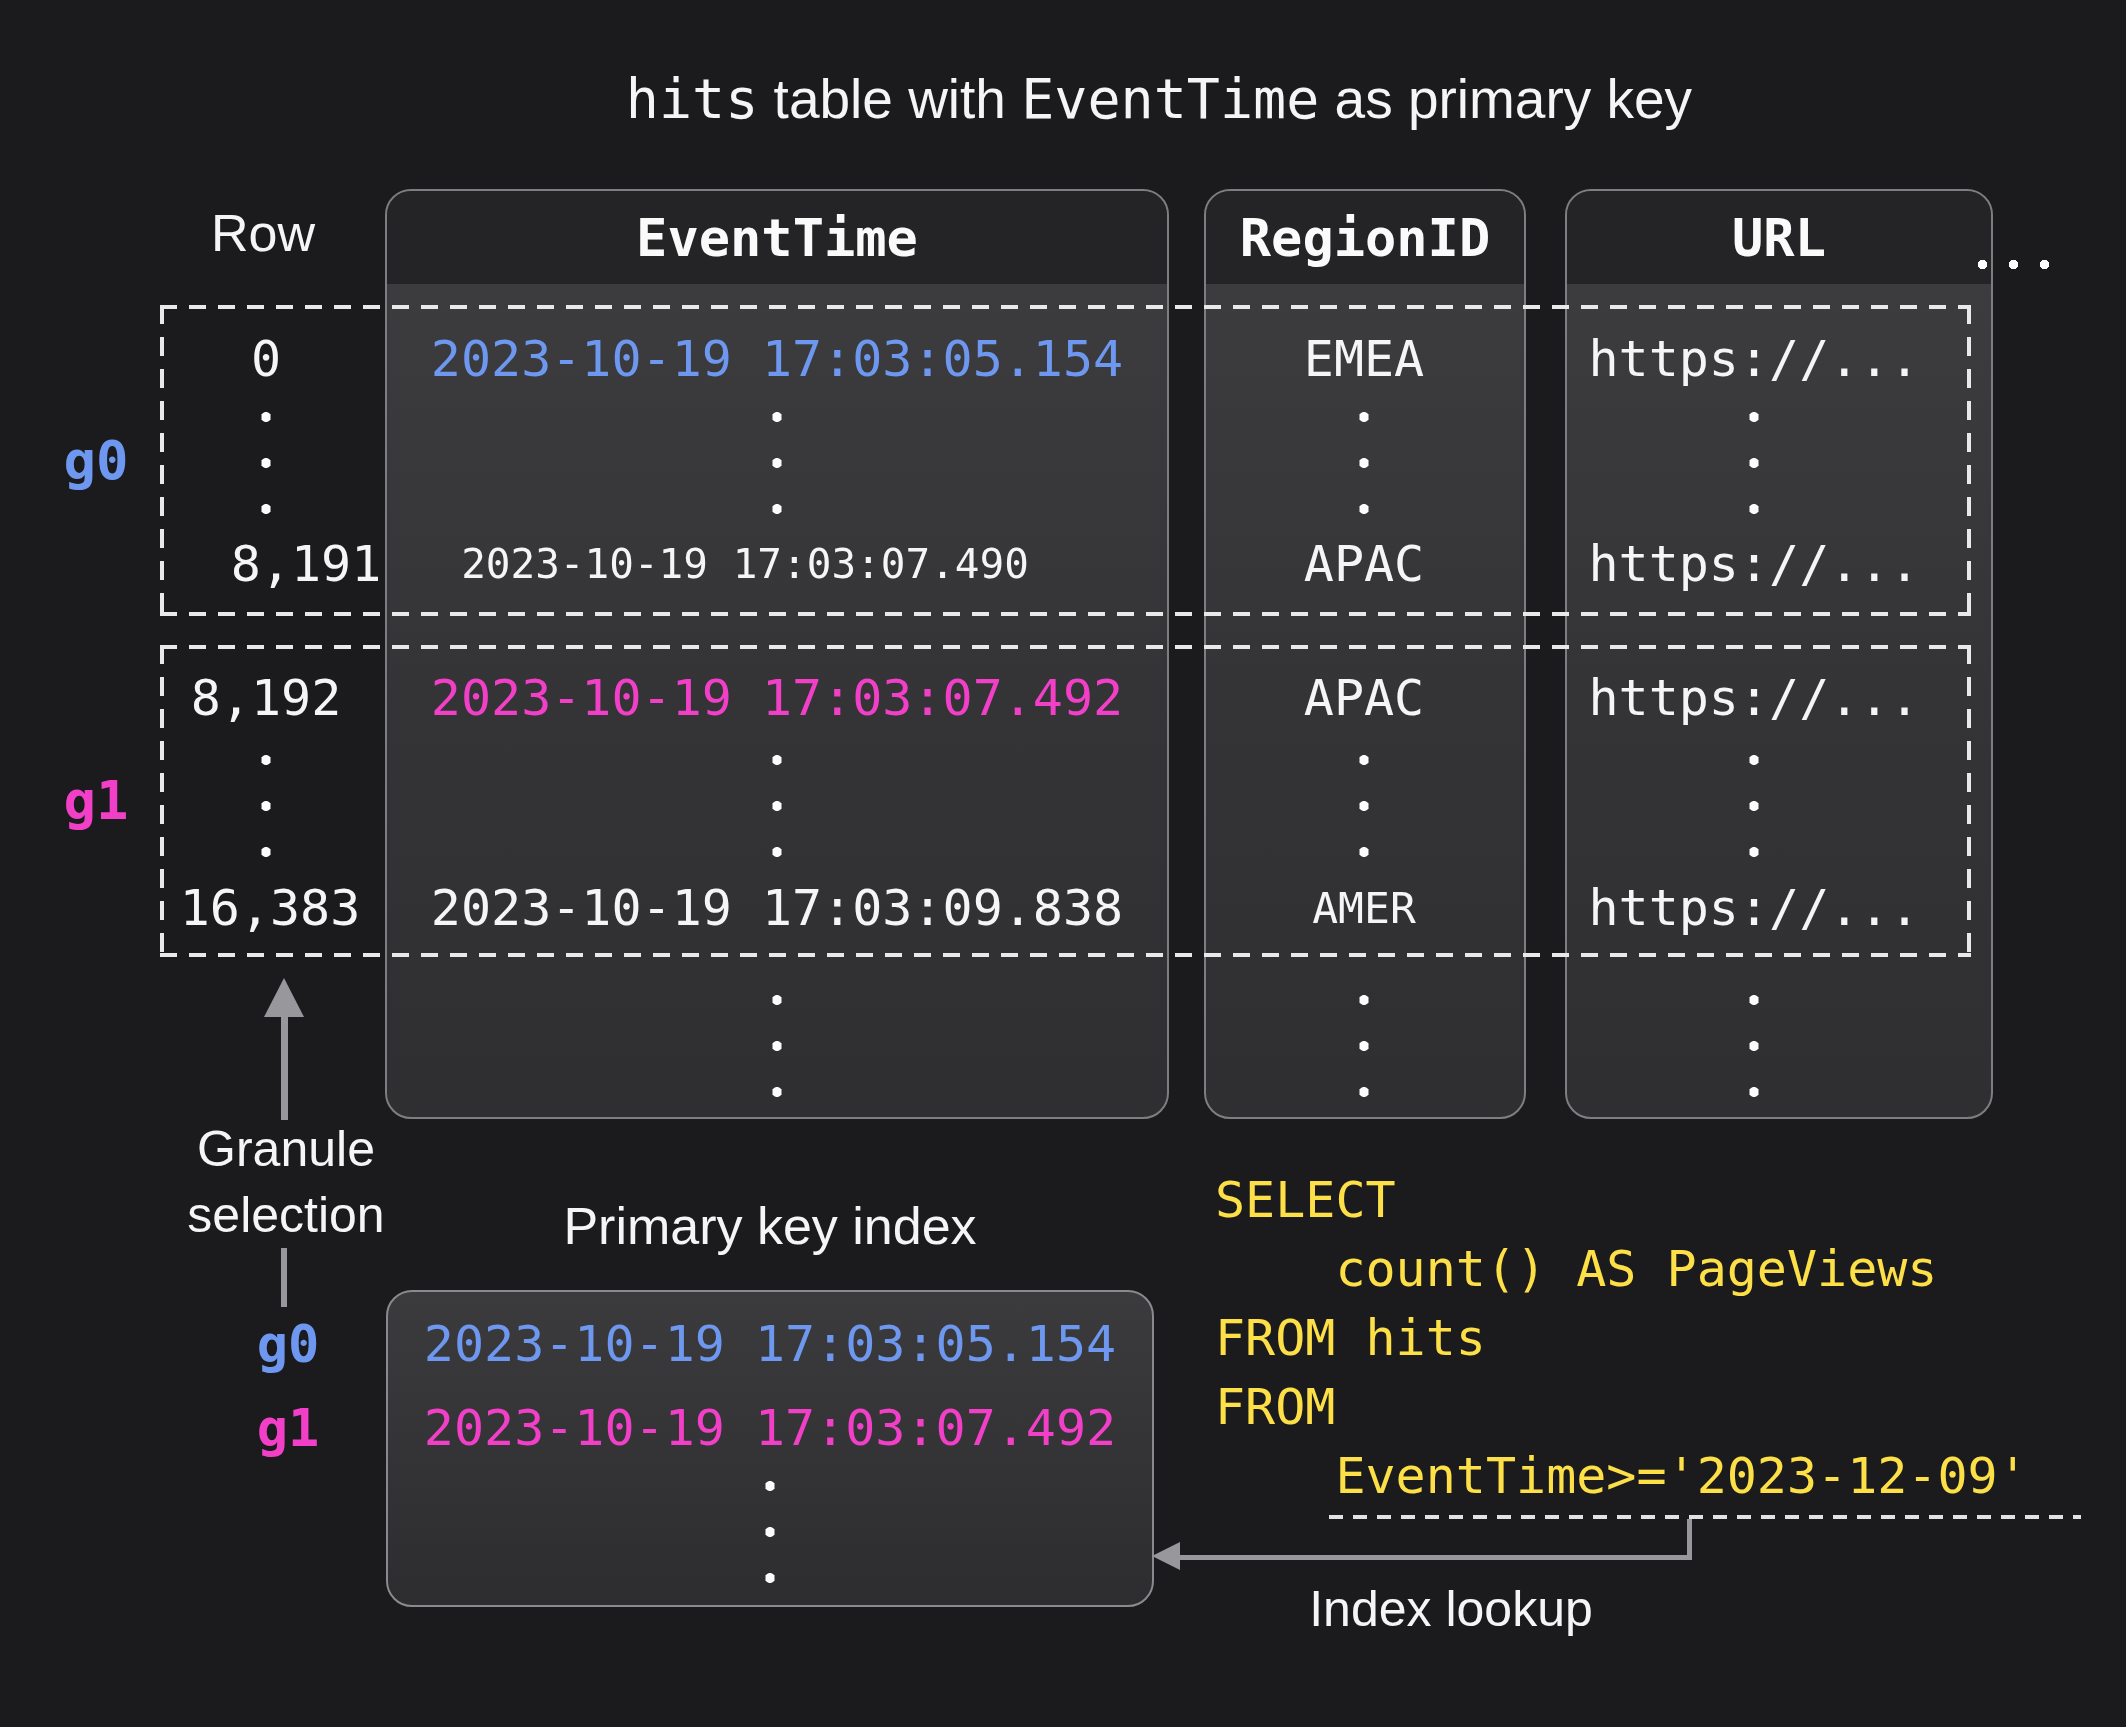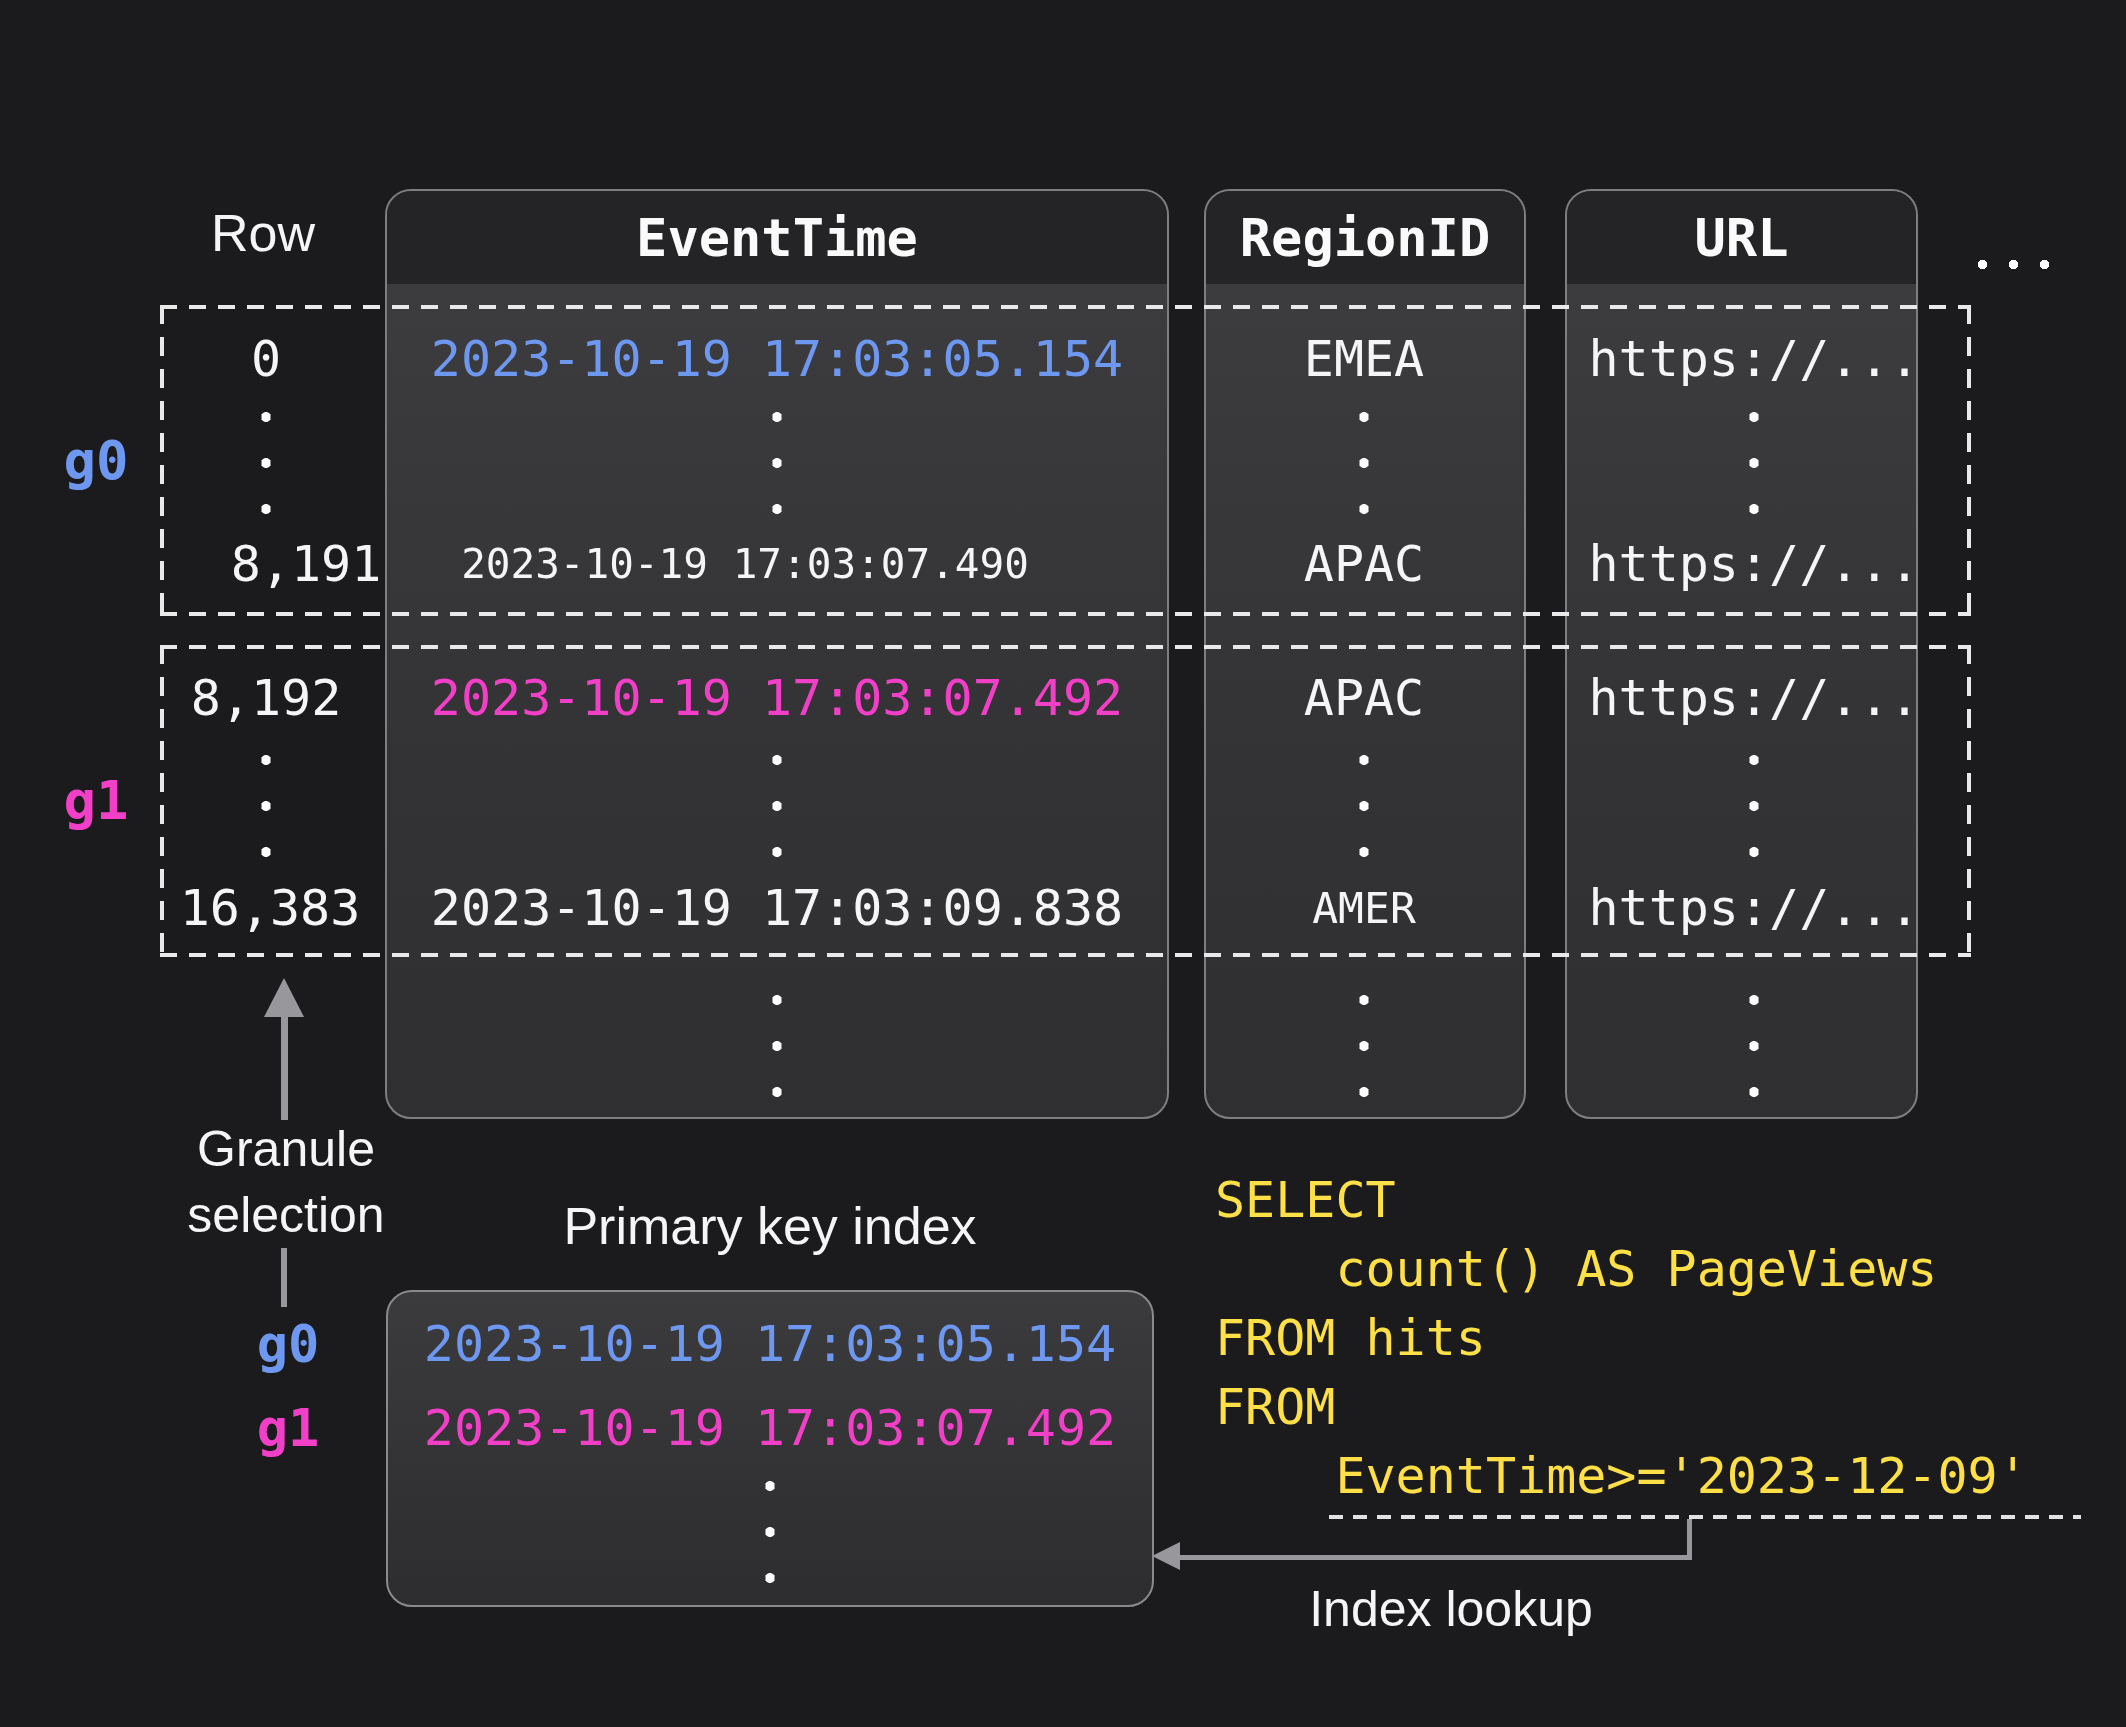--- a/index.html
+++ b/index.html
@@ -17,21 +17,21 @@
     background:linear-gradient(180deg,#3e3e40 0%,#343436 55%,#2f2f31 100%);
     border:2.8px solid #7e7e82; border-radius:26px; box-sizing:border-box; overflow:hidden;
   }
   .col-head {
     position:absolute; left:0; right:0; top:0; height:93px;
     background:#242426; display:flex; align-items:center; justify-content:center;
     font-family:"DejaVu Sans Mono", monospace; font-weight:bold; font-size:52px; color:#fafafa;
   }
   .col-et  { left:385px;  width:784px; }
   .col-rg  { left:1204px; width:322px; }
-  .col-url { left:1565px; width:353px; }
+  .col-url { left:1565px; width:428px; }
 
   
   .gedge-h { position:absolute; height:3.7px; z-index:3;
     background:repeating-linear-gradient(90deg,#e9e9e9 0 17.5px,transparent 17.5px 29px); }
   .gedge-v { position:absolute; width:3.7px; z-index:3;
     background:repeating-linear-gradient(180deg,#e9e9e9 0 19.4px,transparent 19.4px 32px); }
 
   
   .vdots { position:absolute; width:13px; height:138px; transform:translateX(-50%); z-index:5;
     background:radial-gradient(circle 5px,#fcfcfc 97%,transparent) 0 0 / 13px 46px repeat-y; }
@@ -62,20 +62,21 @@
   .blue    { color:#6e97f0; }
   .magenta { color:#f23fc7; }
   .bold    { font-weight:bold; }
   .w500    { font-weight:500; }
 </style>
 </head>
 <body>
 
 <div class="canvas">
 
+  <div class="ctr w500" style="left:1159px; top:100px; font-size:55px;"><span class="mono">hits</span><span> table with </span><span class="mono">EventTime</span><span> as primary key</span></div>
 
   <div class="ctr w500" style="left:263px; top:234px; font-size:52px;">Row</div>
 
   <div class="col col-et">
     <div class="col-head">EventTime</div>
   </div>
   <div class="col col-rg">
     <div class="col-head">RegionID</div>
   </div>
   <div class="col col-url">

